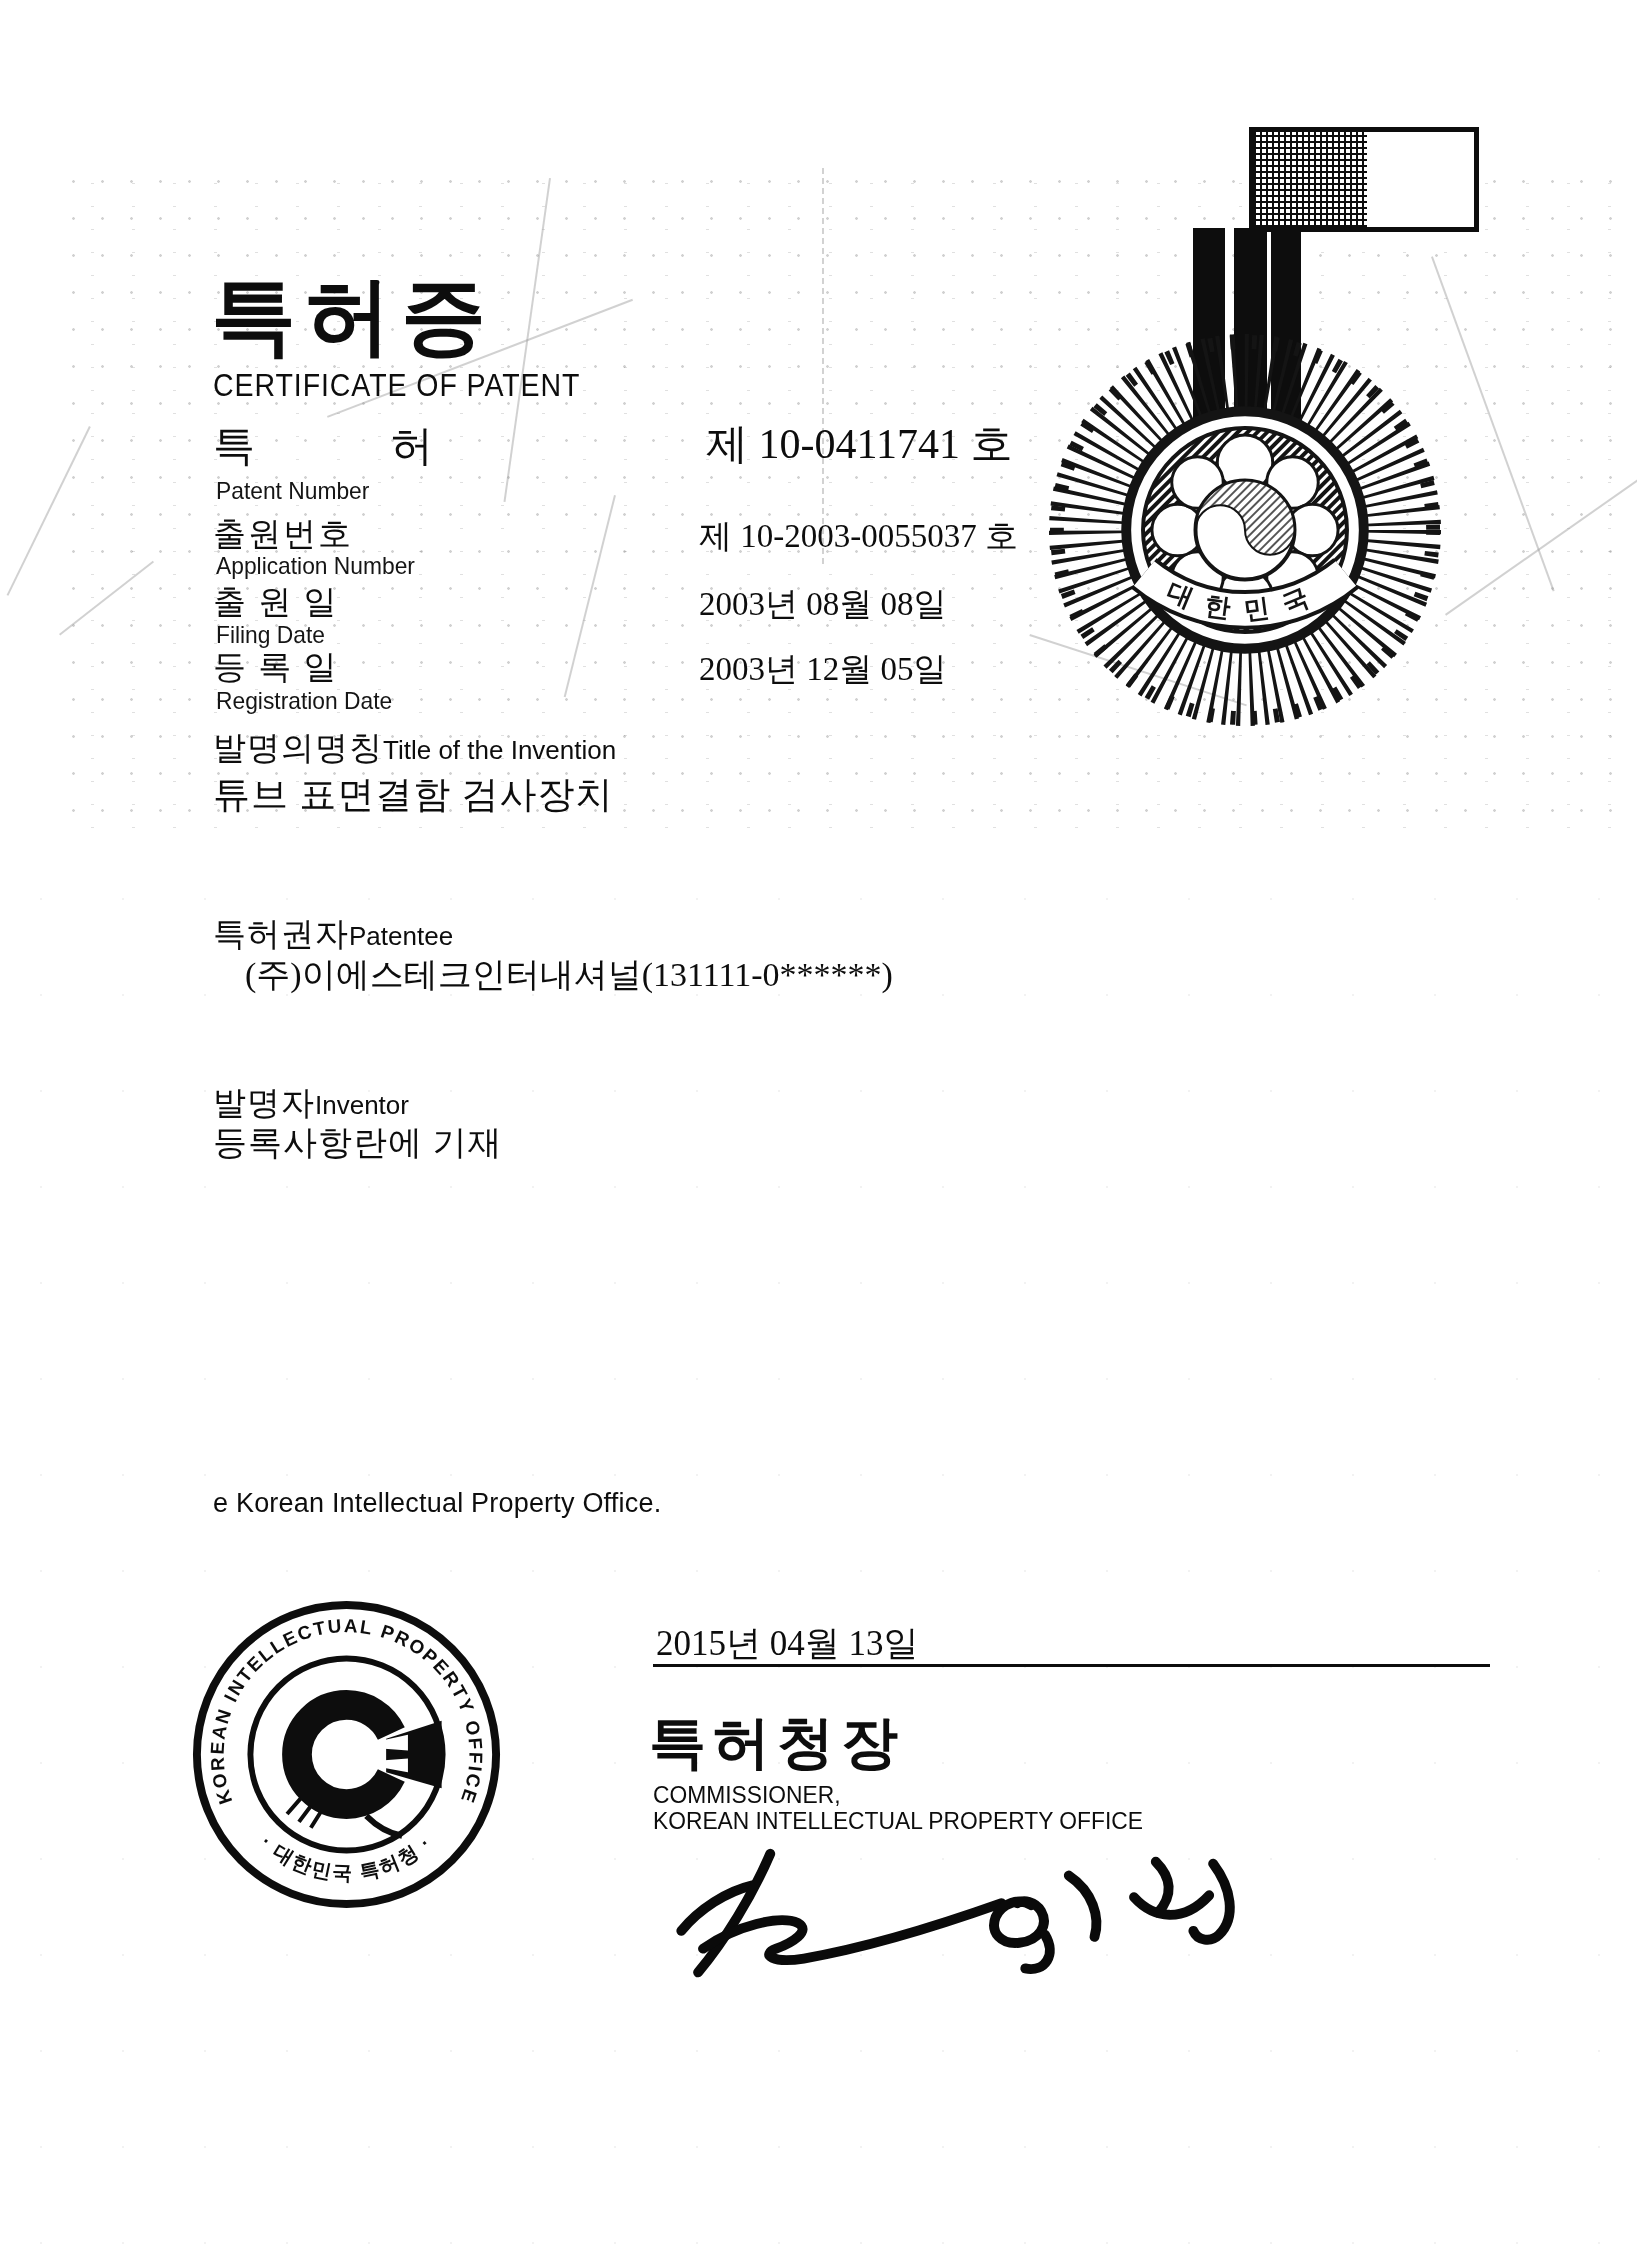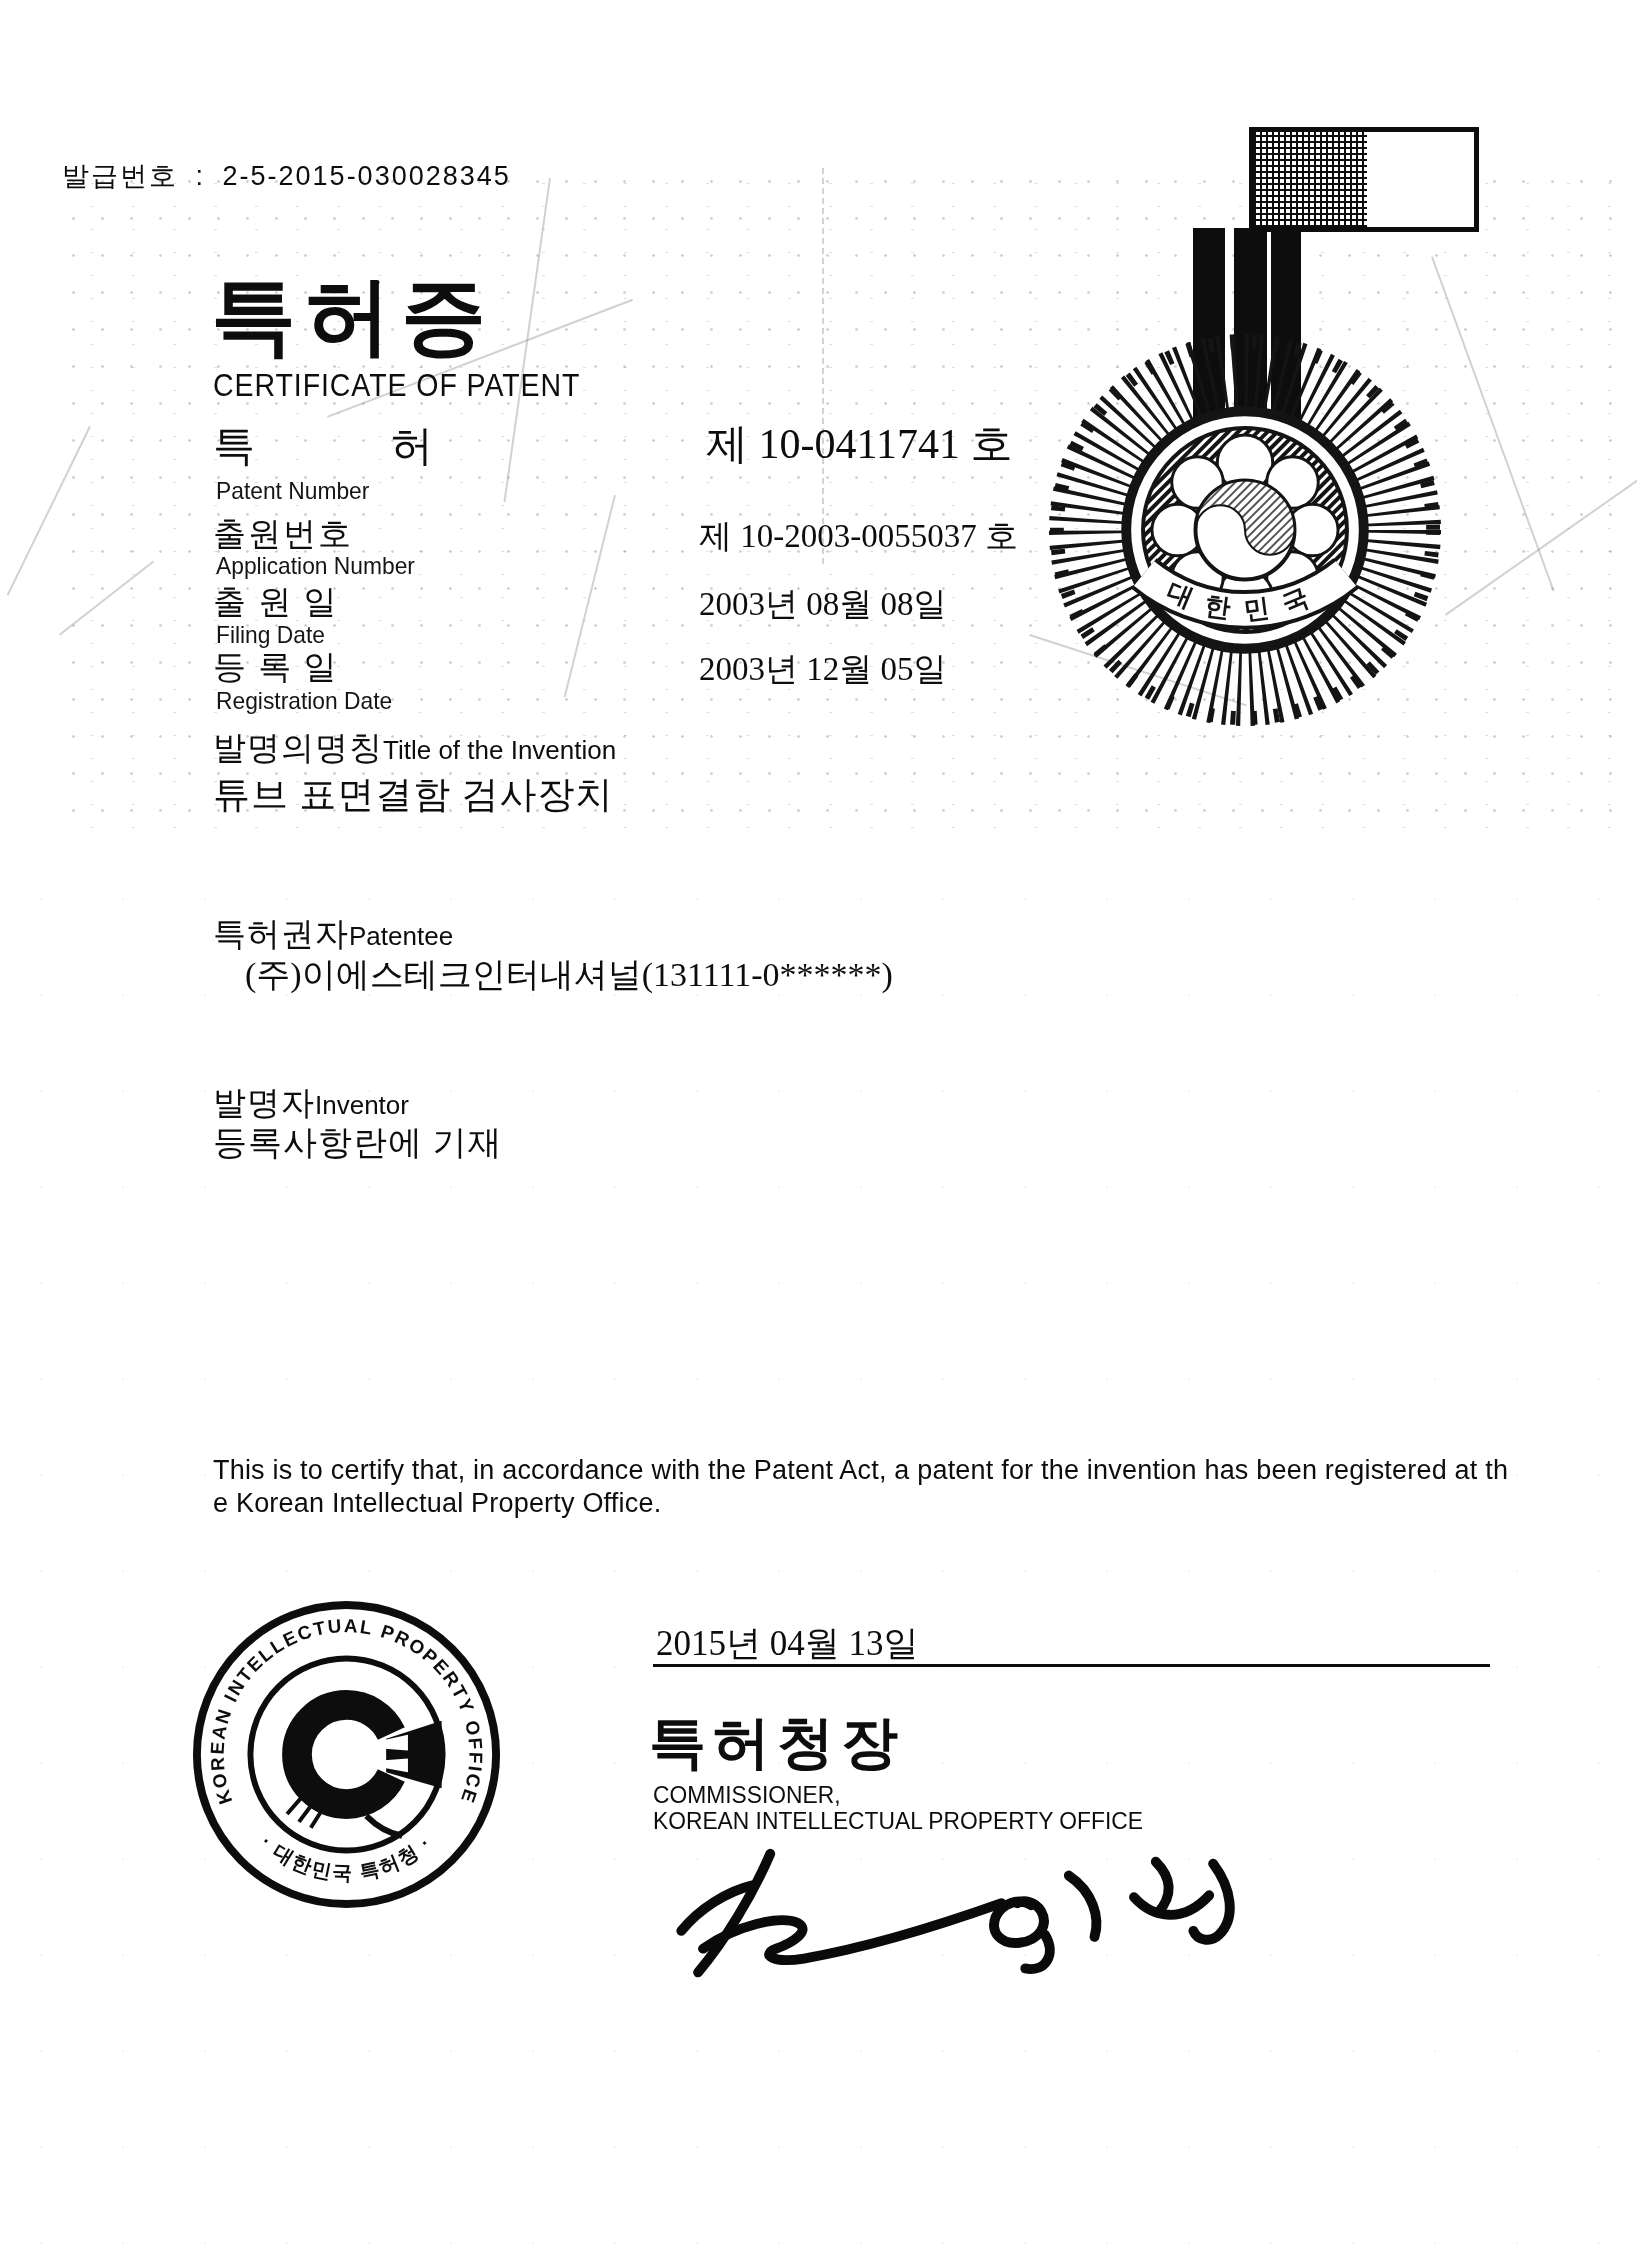--- a/index.html
+++ b/index.html
@@ -66,25 +66,20 @@
   <div class="scratch" style="left:327px;top:416px;width:327px;height:2px;transform:rotate(-21deg);"></div>
   <div class="scratch" style="left:549px;top:178px;width:2px;height:327px;transform:rotate(8deg);"></div>
   <div class="scratch" style="left:614px;top:495px;width:2px;height:208px;transform:rotate(14deg);"></div>
   <div class="scratch" style="left:59px;top:634px;width:119px;height:2px;transform:rotate(-38deg);"></div>
   <div class="scratch" style="left:89px;top:426px;width:2px;height:188px;transform:rotate(26deg);"></div>
   <div class="scratch" style="left:1431px;top:257px;width:2px;height:356px;transform:rotate(-20deg);"></div>
   <div class="scratch" style="left:1445px;top:614px;width:238px;height:2px;transform:rotate(-35deg);"></div>
   <div class="scratch" style="left:1030px;top:634px;width:228px;height:2px;transform:rotate(18deg);"></div>
   <div class="crease"></div>
 
-  <div class="abs issue-no">
-    <span>발급번호</span>
-    <span style="padding:0 8px;">:</span>
-    <span>2-5-2015-030028345</span>
-  </div>
 
   <div class="abs title-kr">특허증</div>
   <div class="abs title-en">CERTIFICATE OF PATENT</div>
 
   <div class="abs pat-k" style="left:213px;top:418px;">특</div>
   <div class="abs pat-k" style="left:391px;top:418px;">허</div>
   <div class="abs pat-k" style="left:706px;top:416px;">제 10-0411741 호</div>
   <div class="abs small-en" style="left:216px;top:477px;">Patent Number</div>
 
   <div class="abs f-label" style="left:213px;top:512px;">출원번호</div>
@@ -107,21 +102,20 @@
   <div class="abs" style="left:213px;top:912px;">
     <span class="sec-label">특허권자</span><span class="sec-en">Patentee</span>
   </div>
   <div class="abs body-kr" style="left:213px;top:952px;margin-left:32px;">(주)이에스테크인터내셔널(131111-0******)</div>
 
   <div class="abs" style="left:213px;top:1081px;">
     <span class="sec-label">발명자</span><span class="sec-en">Inventor</span>
   </div>
   <div class="abs body-kr" style="left:213px;top:1120px;letter-spacing:1px;">등록사항란에 기재</div>
 
-  <div class="abs certify-en" style="left:213px;top:1455px;">This is to certify that, in accordance with the Patent Act, a patent for the invention has been registered at th</div>
   <div class="abs certify-en" style="left:213px;top:1488px;">e Korean Intellectual Property Office.</div>
 
   <div class="abs date-line">2015년 04월 13일</div>
   <div class="abs rule"></div>
   <div class="abs comm-kr">특허청장</div>
   <div class="abs comm-en" style="left:653px;top:1782px;">COMMISSIONER,</div>
   <div class="abs comm-en" style="left:653px;top:1808px;">KOREAN INTELLECTUAL PROPERTY OFFICE</div>
 
   <svg class="abs" style="left:653px;top:1834px;" width="624" height="173" viewBox="0 0 630 175">
     <g fill="none" stroke="#0a0a0a" stroke-width="10" stroke-linecap="round" stroke-linejoin="round">

